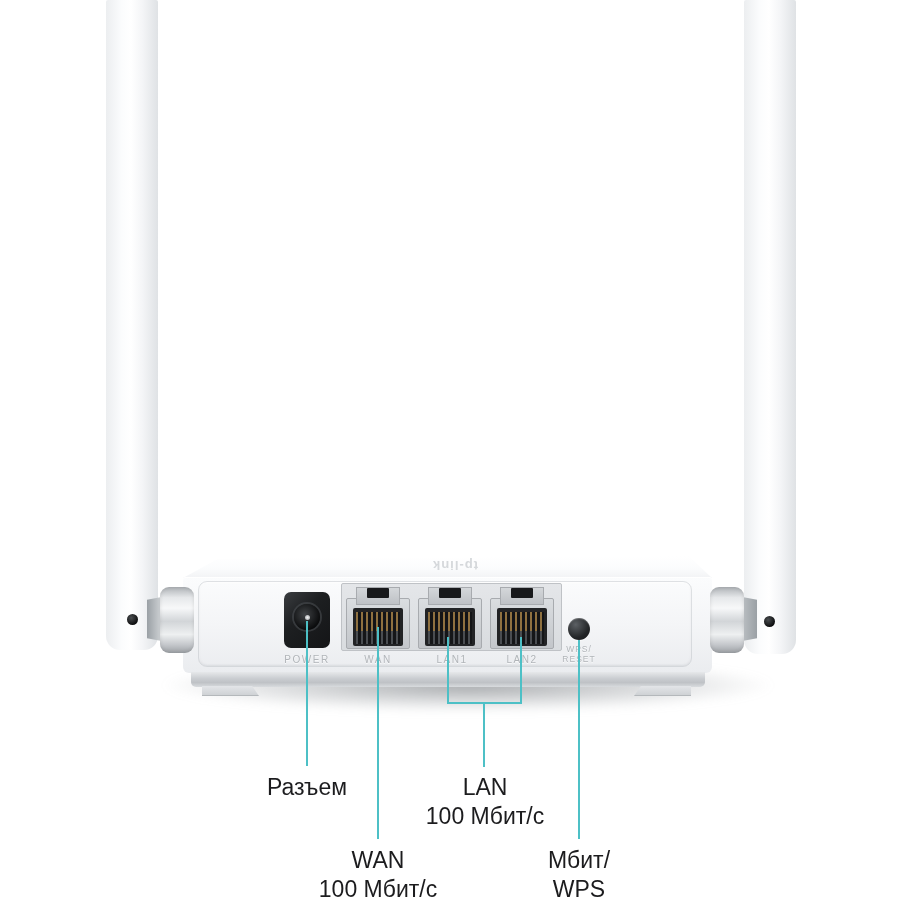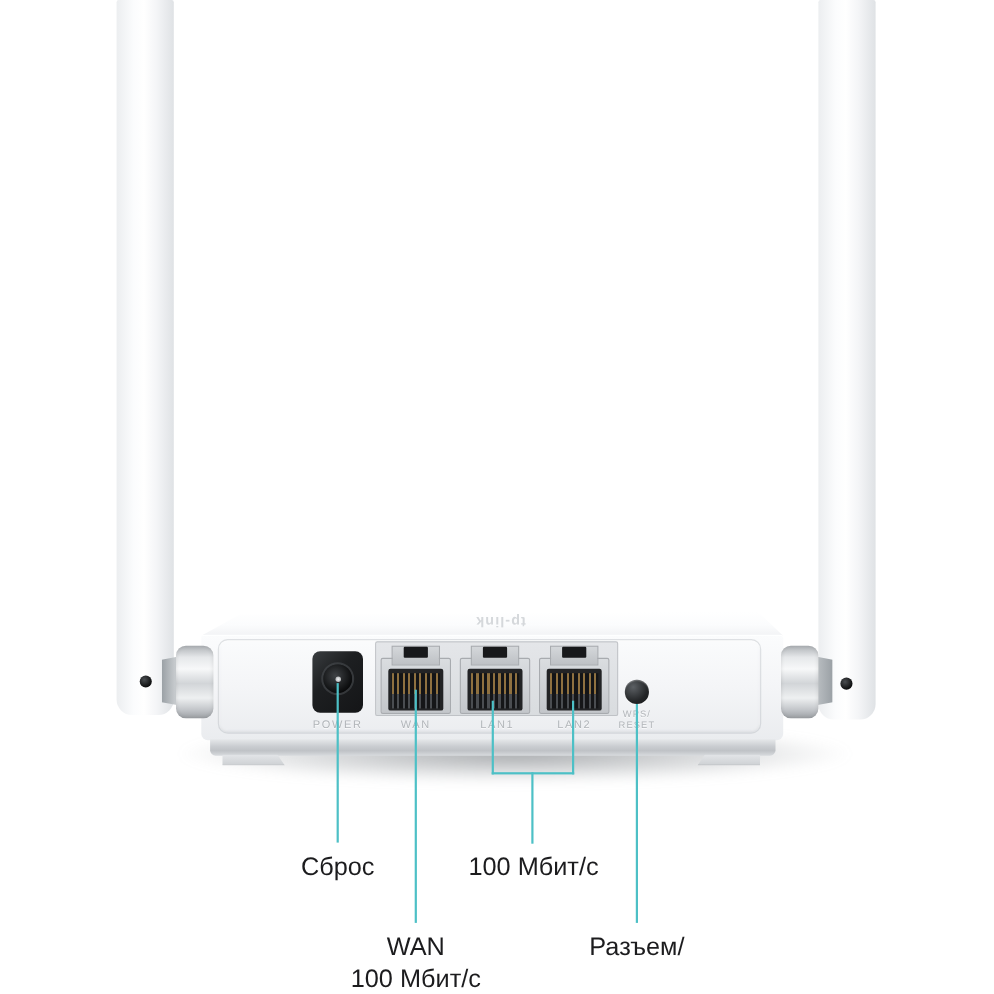--- a/index.html
+++ b/index.html
@@ -160,26 +160,28 @@
 
   <div class="callout" style="left:306px;top:621px;height:145px;"></div>
   <div class="callout" style="left:377px;top:627px;height:212px;"></div>
   <div class="callout" style="left:447px;top:637px;height:67px;"></div>
   <div class="callout" style="left:520px;top:637px;height:67px;"></div>
   <div class="callout-h" style="left:447px;top:702px;width:75px;"></div>
   <div class="callout" style="left:483px;top:702px;height:65px;"></div>
   <div class="callout" style="left:578px;top:640px;height:199px;"></div>
 
   <div class="annotation" style="left:212px;top:773px;">
-    <div>Сброс</div>
+    <div>Разъем</div>
   </div>
   <div class="annotation" style="left:390px;top:773px;">
+    <div>LAN</div>
     <div>100 Мбит/с</div>
   </div>
   <div class="annotation" style="left:283px;top:846px;">
     <div>WAN</div>
     <div>100 Мбит/с</div>
   </div>
   <div class="annotation" style="left:484px;top:846px;">
-    <div>Разъем/</div>
+    <div>Мбит/</div>
+    <div>WPS</div>
   </div>
 
 </div>
 
 </body></html>

